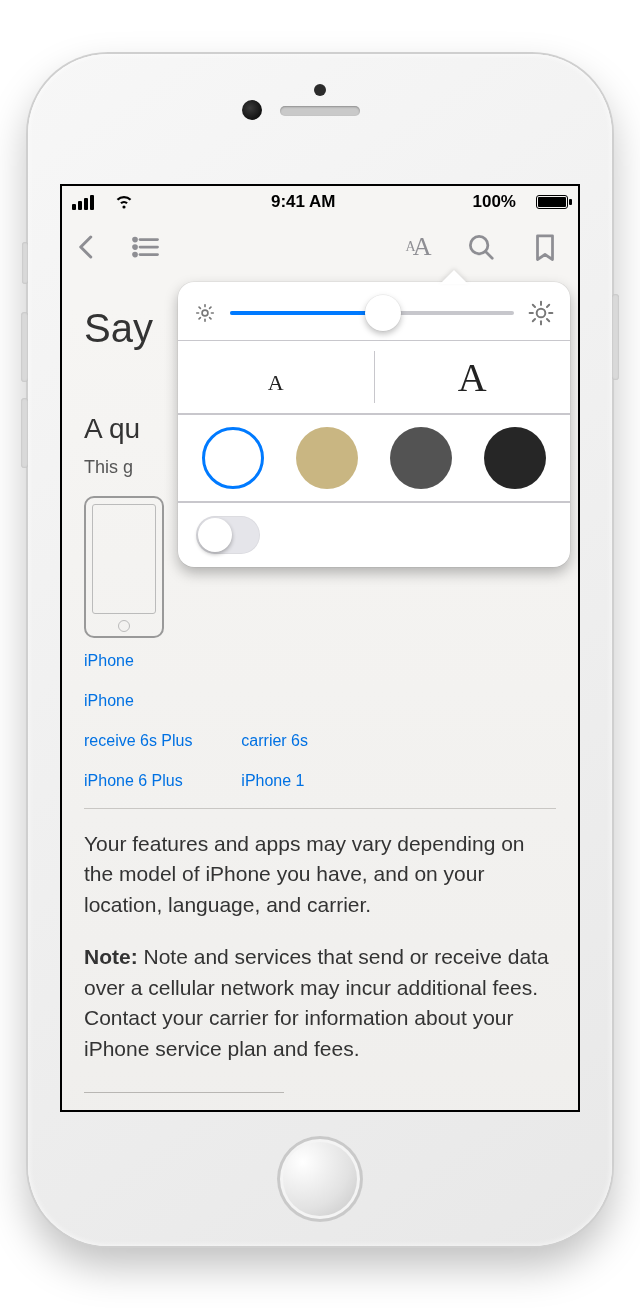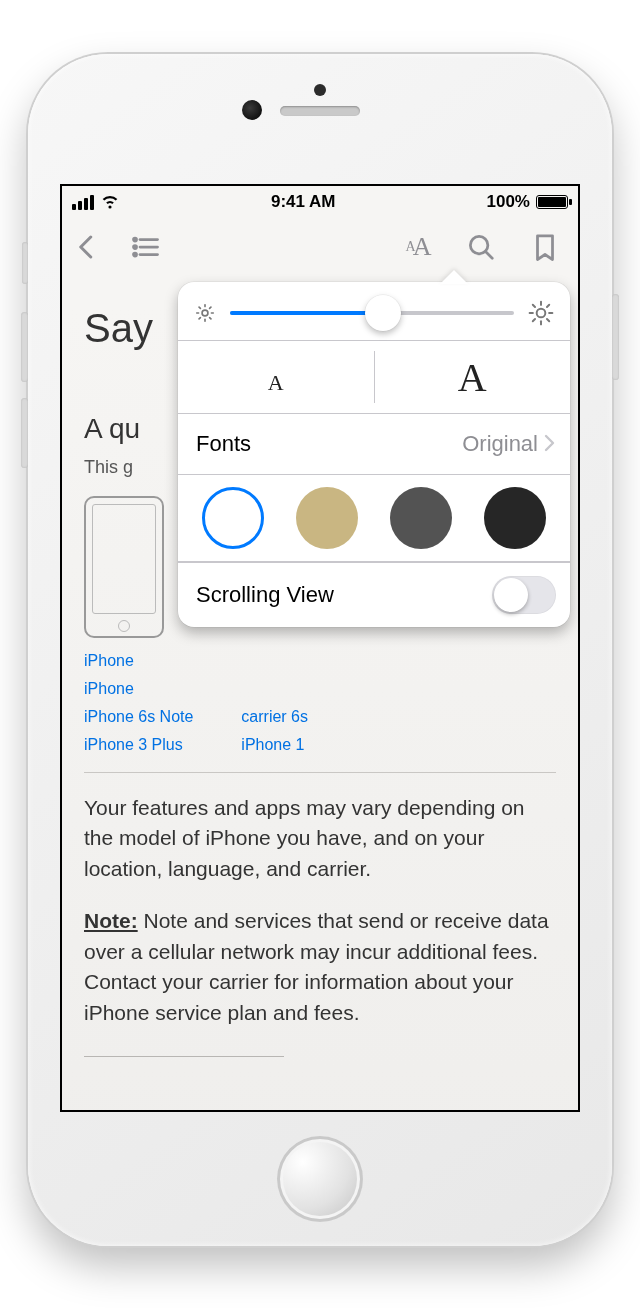--- a/index.html
+++ b/index.html
@@ -53,21 +53,21 @@
     position:absolute; top:130px; left:32px; right:32px; bottom:134px;
     background:#f6f5f3;
     border:2px solid #000;
     overflow:hidden;
   }
   
   .status {
     height:32px; display:flex; align-items:center; justify-content:space-between;
     padding:0 10px; font-size:17px; font-weight:600; color:#000;
   }
-  .status .left, .status .right { display:flex; align-items:center; gap:6px;}
+  .status .left, .status .right { display:flex; align-items:center; gap:20px;}
   .sig-bars { display:flex; align-items:flex-end; gap:2px;}
   .sig-bars span { width:4px; background:#000; border-radius:1px;}
   .sig-bars span:nth-child(1){height:6px;}
   .sig-bars span:nth-child(2){height:9px;}
   .sig-bars span:nth-child(3){height:12px;}
   .sig-bars span:nth-child(4){height:15px;}
   .wifi { font-size:18px; }
   .battery {
     position:relative; width:32px; height:14px; border:1.5px solid #000; border-radius:3px;
   }
@@ -91,25 +91,25 @@
   }
   .heading { font-size:40px; font-weight:400; margin-top:30px; color:#333;}
   .sub { font-size:28px; font-weight:400; margin-top:62px; color:#333;}
   .small { font-size:18px; color:#555; margin-top:12px;}
   .device-illust {
     margin-top:18px; width:80px; height:142px; border:2px solid #999; border-radius:10px;
     display:flex; flex-direction:column; align-items:center; justify-content:flex-end; padding:6px 6px 4px;
   }
   .device-illust .s-screen{flex:1; width:100%; border:1px solid #bbb; border-radius:3px; margin-bottom:6px;}
   .device-illust .s-home{width:12px;height:12px;border:1px solid #bbb;border-radius:50%;}
-  .link-grid { margin-top:14px; display:grid; grid-template-columns:1fr 1fr 1fr; row-gap:10px; font-size:16px;}
+  .link-grid { margin-top:14px; display:grid; grid-template-columns:1fr 1fr 1fr; row-gap:22px; font-size:16px;}
   .link-grid a { color:#0071e3; text-decoration:none;}
   hr.sep { border:none; border-top:1px solid #c9c7c4; margin:18px 0 20px;}
   .para { font-size:21px; line-height:1.45; color:#333; margin-bottom:22px;}
-  .para b { font-weight:700;text-decoration:underline;}
+  .para b { font-weight:700;}
   hr.short { border:none; border-top:1px solid #b8b6b3; width:200px; margin:28px 0;}
   
   .popover {
     position:absolute; top:96px; left:116px; right:8px;
     background:#fff; border-radius:16px;
     box-shadow: 0 6px 14px rgba(0,0,0,.28), 0 0 0 .5px rgba(0,0,0,.08);
     overflow:visible;
   }
   .popover::before{
     content:""; position:absolute; top:-12px; right:102px;
@@ -272,24 +272,24 @@
           <div class="s-home"></div>
         </div>
 
         <div class="link-grid">
           <a>iPhone</a>
           <a></a>
             <a></a>
           <a>iPhone</a>
           <a></a>
             <a></a>
-          <a>iPhone 6s Note</a>
+          <a>receive 6s Plus</a>
           <a>carrier 6s</a>
           <a></a>
-          <a>iPhone 3 Plus</a>
+          <a>iPhone 6 Plus</a>
           <a>iPhone 1</a>
           <a></a>
         </div>
 
         <hr class="sep">
 
         <p class="para">Your features and apps may vary depending on the model of iPhone you have, and on your location, language, and carrier.</p>
         <p class="para">
           <b>Note:</b>
           <span>Note and services that send or receive data over a cellular network may incur additional fees. Contact your carrier for information about your iPhone service plan and fees.</span>
@@ -336,45 +336,33 @@
         </div>
         <div class="hair"></div>
 
         <div class="seg">
           <div class="half small">A</div>
           <div class="vline"></div>
           <div class="half large">A</div>
         </div>
         <div class="hair"></div>
 
-        <div class="row">
-          <span>Fonts</span>
-          <span class="value">
-            <span>Original</span>
-            <span class="chev">
-              <svg width="12" height="18" viewBox="0 0 12 18" fill="none" stroke="#c7c7cc" stroke-width="2.4" stroke-linecap="round" stroke-linejoin="round">
-                  <polyline points="2 2 9 9 2 16"></polyline>
-                </svg>
-            </span>
-          </span>
-        </div>
         <div class="hair"></div>
 
         <div class="themes">
           <div class="circle c-white"></div>
           <div class="circle c-sepia"></div>
           <div class="circle c-gray"></div>
           <div class="circle c-black"></div>
         </div>
         <div class="hair"></div>
 
         <div class="hair"></div>
 
         <div class="toggle-row">
-          <span>Scrolling View</span>
           <div class="switch off">
               <div class="knob2"></div>
             </div>
         </div>
       </div>
     </div>
 
   </div>
 </div>
 

